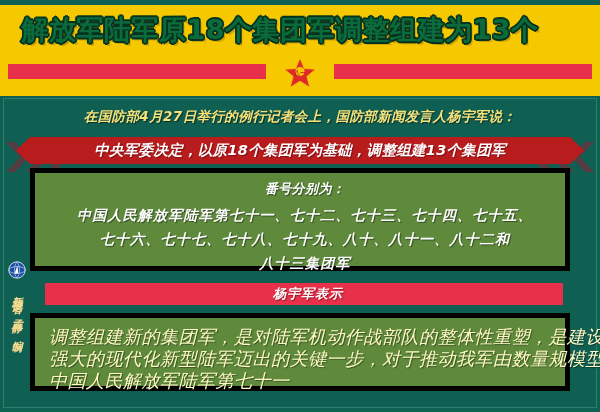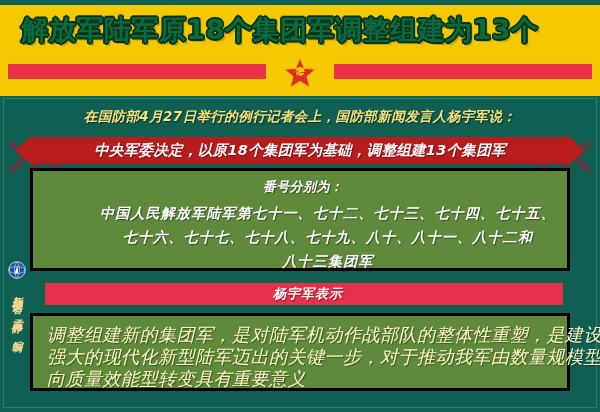--- a/index.html
+++ b/index.html
@@ -134,21 +134,21 @@
     font-weight: bold;
     letter-spacing: 0.3px;
     white-space: nowrap;
     text-shadow: 1px 1px 1px rgba(90,0,10,0.6);
   }
 
   
   .panel {
     position: absolute;
     background: #5f8a3c;
-    border: 3px solid #000000;
+    border: 5px solid #000000;
     box-sizing: border-box;
   }
   .panel-units {
     left: 30px;
     top: 72px;
     width: 540px;
     height: 103px;
   }
   .panel-closing {
     left: 30px;
@@ -167,21 +167,20 @@
     font-weight: bold;
     letter-spacing: 0.4px;
     text-shadow: 1px 1px 1px rgba(0,0,0,0.45);
   }
   .units-lines {
     position: absolute;
     left: 0;
     top: 30px;
     width: 540px;
     text-align: center;
-    margin-left: 25px;
   }
   .units-lines .uline {
     color: #ffffff;
     font-size: 14px;
     font-weight: bold;
     line-height: 24px;
     letter-spacing: 1.2px;
     white-space: nowrap;
     text-shadow: 1px 1px 1px rgba(0,0,0,0.45);
   }
@@ -309,21 +308,21 @@
     </div>
 
     <div class="subbar">
       <span class="subbar-text">杨宇军表示</span>
     </div>
 
     <div class="panel panel-closing">
       <div class="closing-lines">
         <div class="cline">调整组建新的集团军，是对陆军机动作战部队的整体性重塑，是建设</div>
         <div class="cline">强大的现代化新型陆军迈出的关键一步，对于推动我军由数量规模型</div>
-        <div class="cline">向质量效能型转变具有重要意义</div>
+        <div class="cline">中国人民解放军陆军第七十一</div>
       </div>
     </div>
 
     <div class="credit">
       <span class="credit-logo">
         <svg width="18" height="18" viewBox="0 0 18 18">
           <circle cx="9" cy="9" r="8.2" fill="#1f4ea1" stroke="#cfe0f5" stroke-width="1"></circle>
           <ellipse cx="9" cy="9" rx="8.2" ry="3.4" fill="none" stroke="#bcd4ef" stroke-width="0.7"></ellipse>
           <path d="M9 1.2 C5.6 4.5 5.6 13.5 9 16.8 C12.4 13.5 12.4 4.5 9 1.2 Z" fill="none" stroke="#bcd4ef" stroke-width="0.7"></path>
           <path d="M6.6 12.6 L9.4 4.4 L10.4 12.6 Z" fill="#ffffff"></path>

